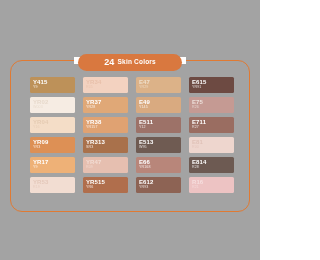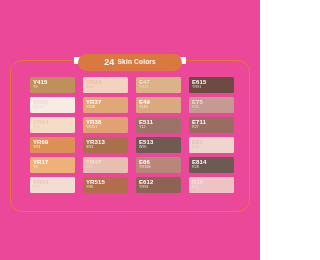--- a/index.html
+++ b/index.html
@@ -3,21 +3,21 @@
 <meta charset="utf-8">
 <style>
   html,body{margin:0;padding:0;}
   body{
     width:260px;height:260px;
     background:#ffffff;
     font-family:"Liberation Sans", sans-serif;
     overflow:hidden;
     position:relative;
   }
-  #stage{position:absolute;left:0;top:0;width:260px;height:260px;background:#ec4899;}
+  #stage{position:absolute;left:0;top:0;width:260px;height:260px;background:#a3a3a3;}
 
   
   .frame{
     position:absolute;
     left:10px; top:60px;
     width:240px; height:152px;
     box-sizing:border-box;
     border:1.4px solid #e07a33;
     border-radius:12px;
     background:transparent;

